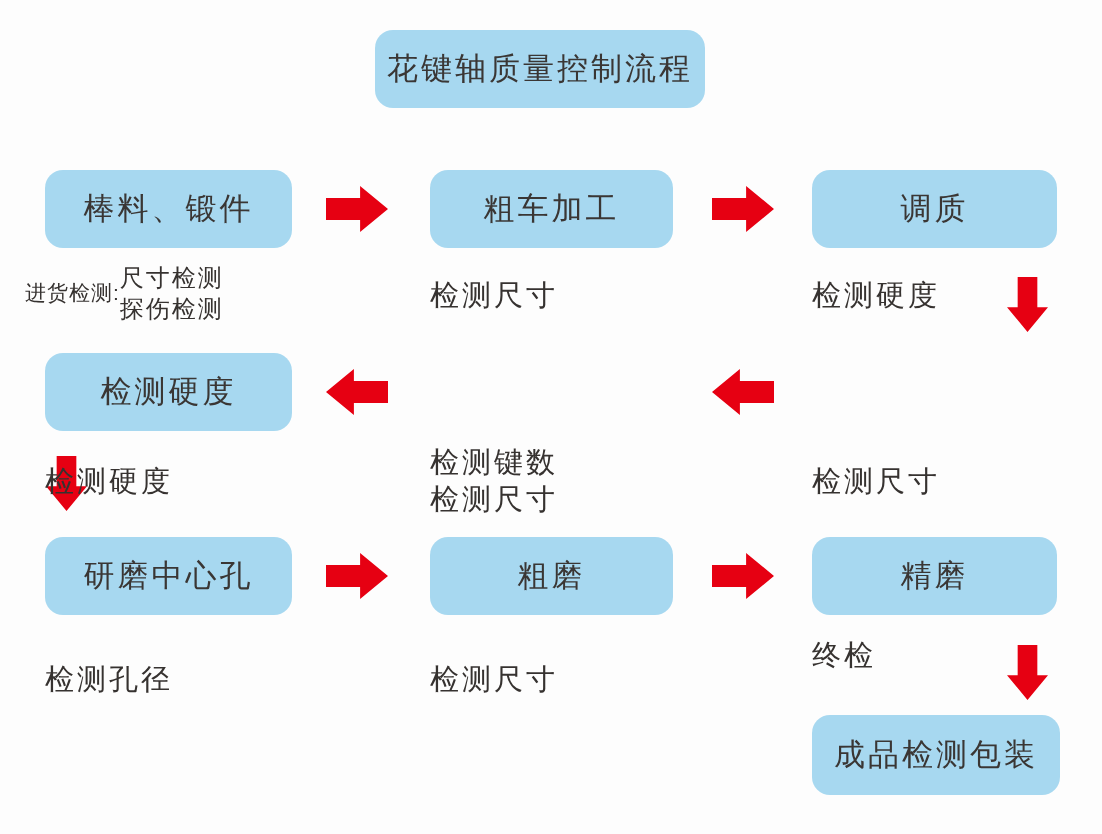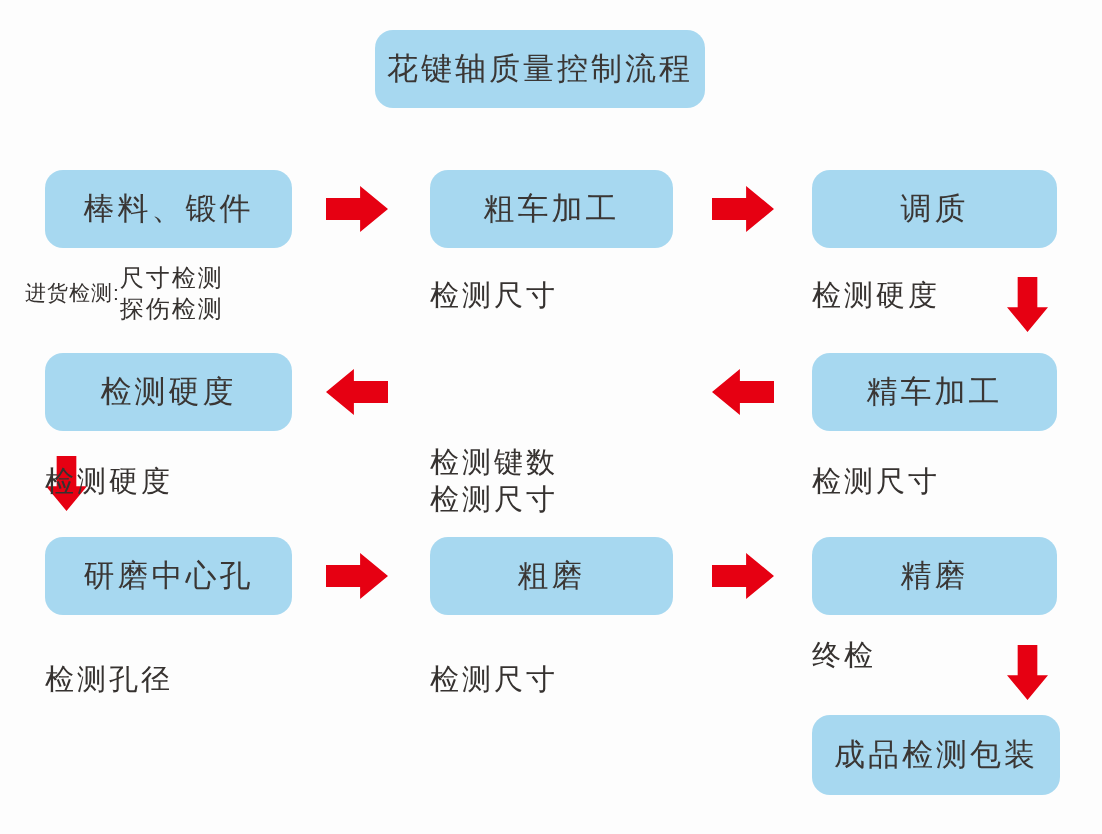--- a/index.html
+++ b/index.html
@@ -88,21 +88,20 @@
       <span>探伤检测</span>
     </span>
   </div>
   <div class="label" style="left:430px; top:276px; width:243px;">检测尺寸</div>
   <div class="label" style="left:812px; top:276px; width:245px;">检测硬度</div>
   <div class="arr arr-d" style="left:1007px; top:277px;"></div>
 
   <div class="box" style="left:45px; top:353px; width:247px;">检测硬度</div>
   <div class="arr arr-l" style="left:326px; top:369px;"></div>
   <div class="arr arr-l" style="left:712px; top:369px;"></div>
-  <div class="box" style="left:812px; top:353px; width:245px;">精车加工</div>
 
   <div class="arr arr-d" style="left:46px; top:456px;"></div>
   <div class="label" style="left:45px; top:462px; width:247px;">检测硬度</div>
   <div class="label two-line" style="left:430px; top:444px; width:243px;">
     <div>检测键数</div>
     <div>检测尺寸</div>
   </div>
   <div class="label" style="left:812px; top:462px; width:245px;">检测尺寸</div>
 
   <div class="box" style="left:45px; top:537px; width:247px;">研磨中心孔</div>

